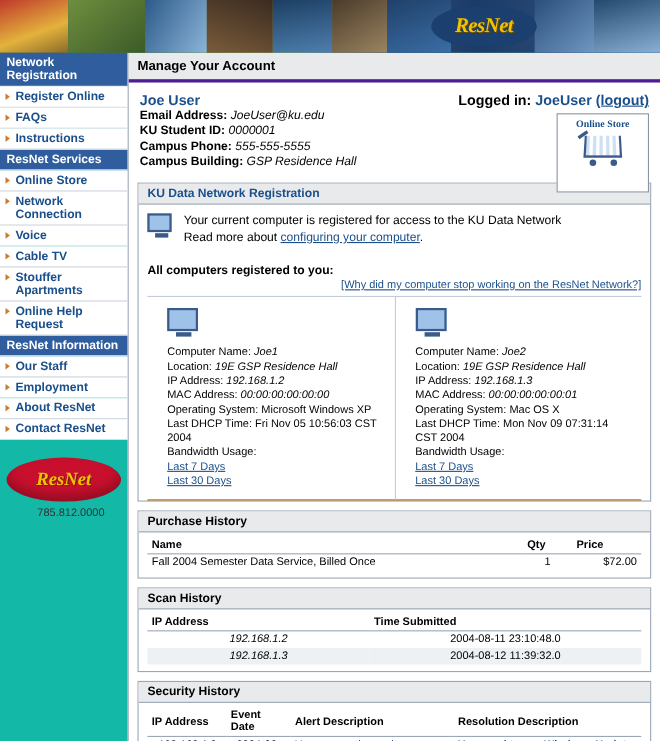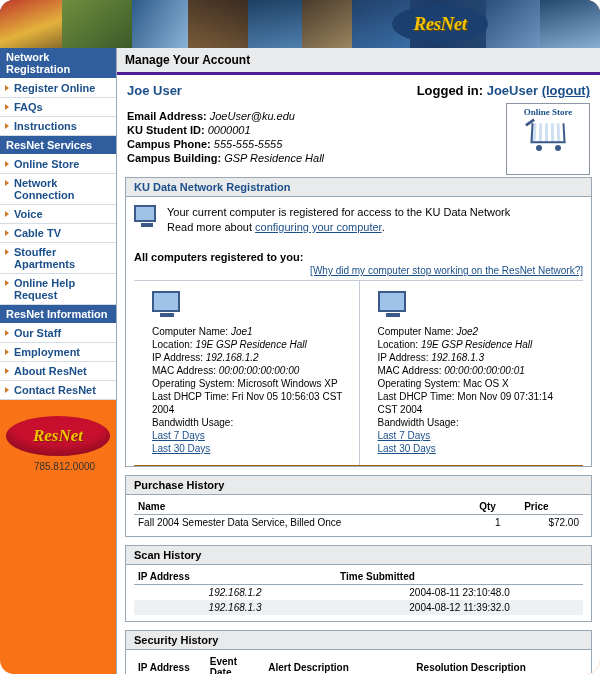--- a/index.html
+++ b/index.html
@@ -8,22 +8,21 @@
     width: 600px; height: 674px;
     background: #ffffff;
     font-family: "Liberation Sans", sans-serif;
     font-size: 11px;
     color: #000;
   }
   #page {
     position: relative;
     width: 600px; height: 674px;
     overflow: hidden;
-    background: #f97316;
-    border-radius: 14px;
+    background: #14b8a6;
   }
 
   
   .banner {
     position: relative;
     height: 48px;
     background: linear-gradient(90deg,#2a4f7a 0%,#3f6a33 18%,#6b8a3c 32%,#8c9a4e 45%,#304f7a 58%,#1c3b66 72%,#355b86 100%);
     overflow: hidden;
   }
   .banner .photo {
@@ -119,21 +118,21 @@
   .page-title-bar {
     background: #e8eaec;
     border-bottom: 3px solid #4c1d95;
     padding: 5px 8px;
     font-weight: bold;
     font-size: 12px;
     color: #000;
   }
   .account-box { padding: 8px 10px 4px 10px; position: relative; }
   .user-name {
-    color: #1b4f8a; font-weight: bold; font-size: 13px; margin-bottom: 11px;
+    color: #1b4f8a; font-weight: bold; font-size: 13px; margin-bottom: 0;
   }
   .acct-line { font-size: 11px; line-height: 14px; }
   .acct-line b { font-weight: bold; }
   .acct-line i { font-style: italic; }
   .logged-in {
     position: absolute; right: 10px; top: 8px;
     font-size: 13px; font-weight: bold;
   }
   .logged-in .uname { color: #1b4f8a; }
   .logged-in a { color: #1b4f8a; }

